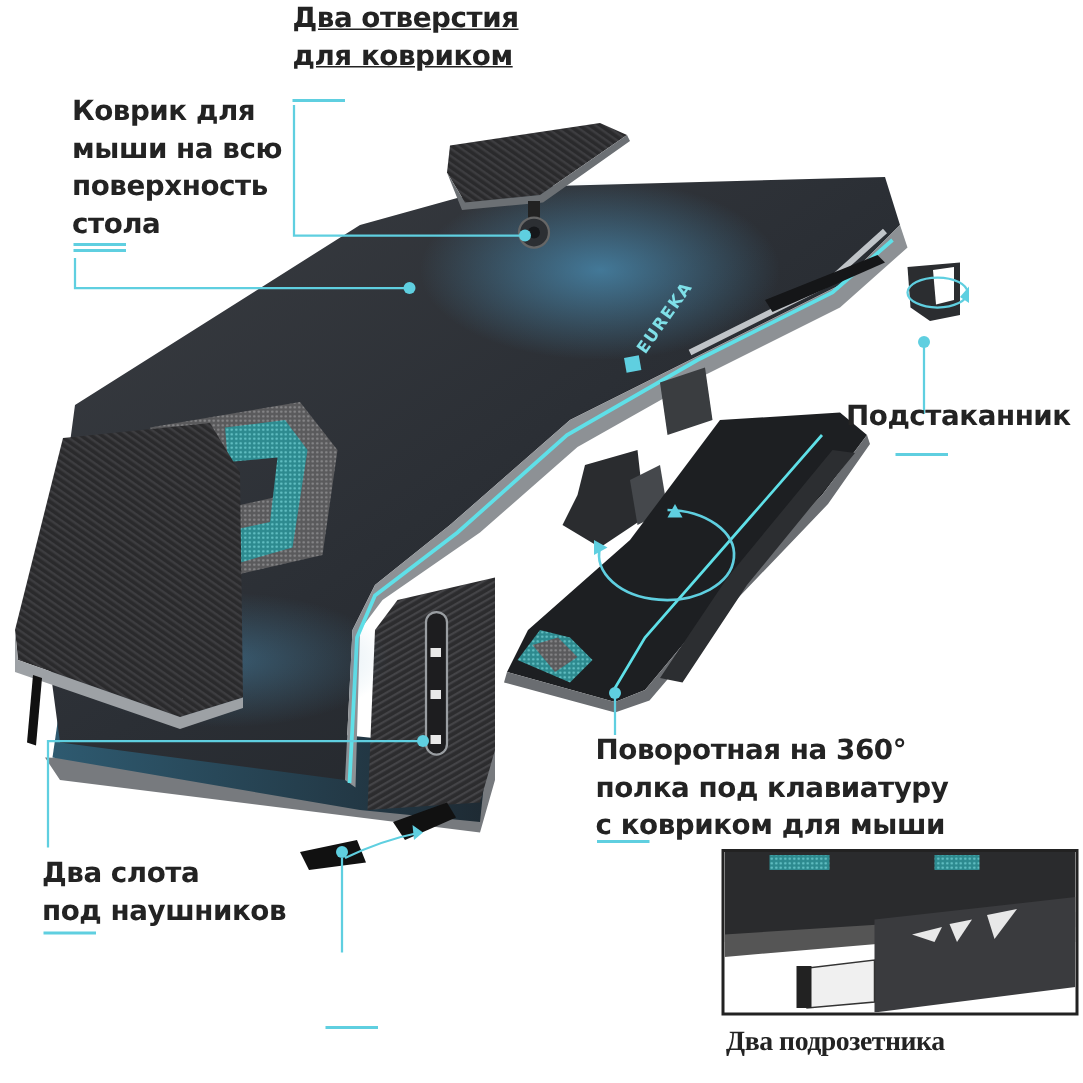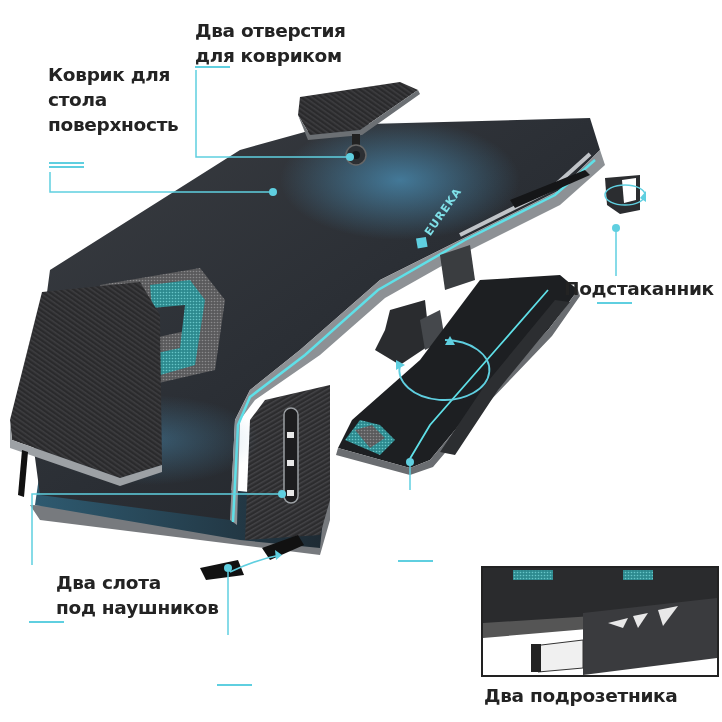--- a/index.html
+++ b/index.html
@@ -135,42 +135,48 @@
     <g fill="#5fcfe0">
       <circle cx="350" cy="157" r="4"></circle>
       <circle cx="273" cy="192" r="4"></circle>
       <circle cx="616" cy="228" r="4"></circle>
       <circle cx="410" cy="462" r="4"></circle>
       <circle cx="282" cy="494" r="4"></circle>
       <circle cx="228" cy="568" r="4"></circle>
     </g>
   </svg>
 
-  <div class="label" style="left:195px;top:18px;">
+  <div class="label" style="left:195px;top:0;text-decoration:underline;">
     <div>Два отверстия</div>
     <div>для ковриком</div>
   </div>
   <div class="underline" style="left:195px;top:66px;width:35px;"></div>
 
   <div class="label" style="left:48px;top:62px;">
     <div>Коврик для</div>
+    <div>мыши на всю</div>
+    <div>поверхность</div>
     <div>стола</div>
-    <div>поверхность</div>
   </div>
   <div class="underline" style="left:49px;top:162px;width:35px;"></div>
   <div class="underline" style="left:49px;top:166px;width:35px;"></div>
 
-  <div class="label" style="left:564px;top:276px;">
+  <div class="label" style="left:564px;top:265px;">
     <div>Подстаканник</div>
   </div>
   <div class="underline" style="left:597px;top:302px;width:35px;"></div>
 
+  <div class="label" style="left:397px;top:488px;">
+    <div>Поворотная на 360°</div>
+    <div>полка под клавиатуру</div>
+    <div>с ковриком для мыши</div>
+  </div>
   <div class="underline" style="left:398px;top:560px;width:35px;"></div>
 
-  <div class="label" style="left:28px;top:570px;margin-left:28px;">
+  <div class="label" style="left:28px;top:570px;">
     <div>Два слота</div>
     <div>под наушников</div>
   </div>
   <div class="underline" style="left:29px;top:621px;width:35px;"></div>
 
   <div class="underline" style="left:217px;top:684px;width:35px;"></div>
 
   <div class="inset">
     <svg width="234" height="107" viewBox="0 0 234 107">
       <defs>
@@ -187,17 +193,17 @@
       <path d="M100 45 L234 30 L234 90 L100 107 Z" fill="#3a3b3e"></path>
       <polygon points="125,55 145,50 140,60" fill="#e8e8e8"></polygon>
       <polygon points="150,48 165,45 155,60" fill="#e8e8e8"></polygon>
       <polygon points="175,42 195,38 180,58" fill="#e8e8e8"></polygon>
 
       <path d="M50 78 L100 72 L100 100 L55 104 Z" fill="#f0f0f0" stroke="#333" stroke-width="1"></path>
       <rect x="48" y="76" width="10" height="28" fill="#222"></rect>
     </svg>
   </div>
 
-  <div class="label" style="left:484px;top:683px;">
+  <div class="label" style="left:484px;top:683px;font-family:Liberation Serif, serif;">
     <div>Два подрозетника</div>
   </div>
 
 </div>
 
 </body></html>

